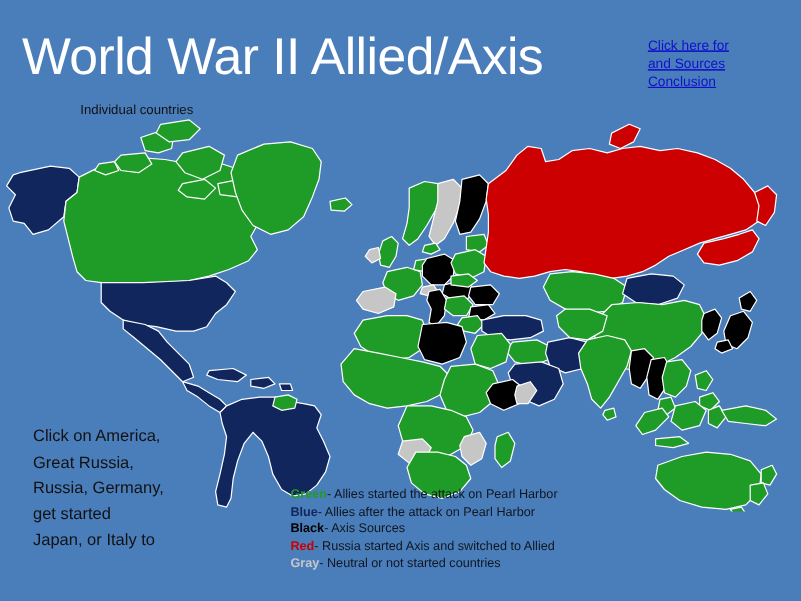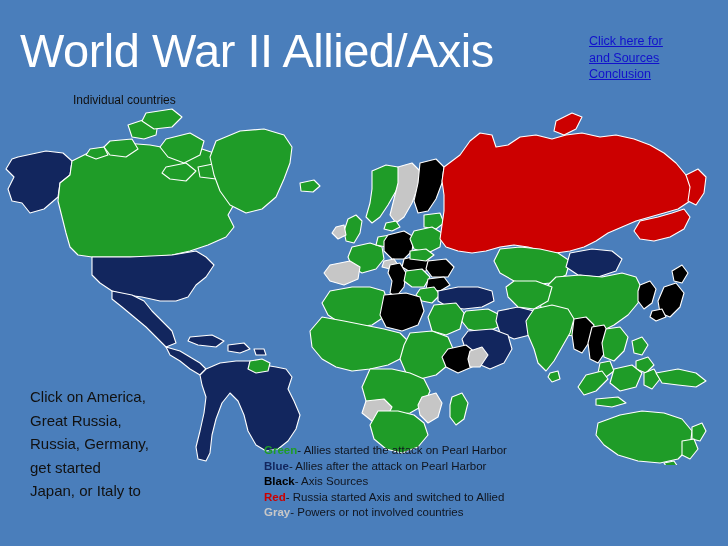--- a/index.html
+++ b/index.html
@@ -256,17 +256,17 @@
     <div class="row">
       <span class="key k-blue">Blue</span><span>- Allies after the attack on Pearl Harbor</span>
     </div>
     <div class="row">
       <span class="key k-black">Black</span><span>- Axis Sources</span>
     </div>
     <div class="row">
       <span class="key k-red">Red</span><span>- Russia started Axis and switched to Allied</span>
     </div>
     <div class="row">
-      <span class="key k-gray">Gray</span><span>- Powers or not involved countries</span>
+      <span class="key k-gray">Gray</span><span>- Neutral or not started countries</span>
     </div>
   </div>
 
 </div>
 
 </body></html>

